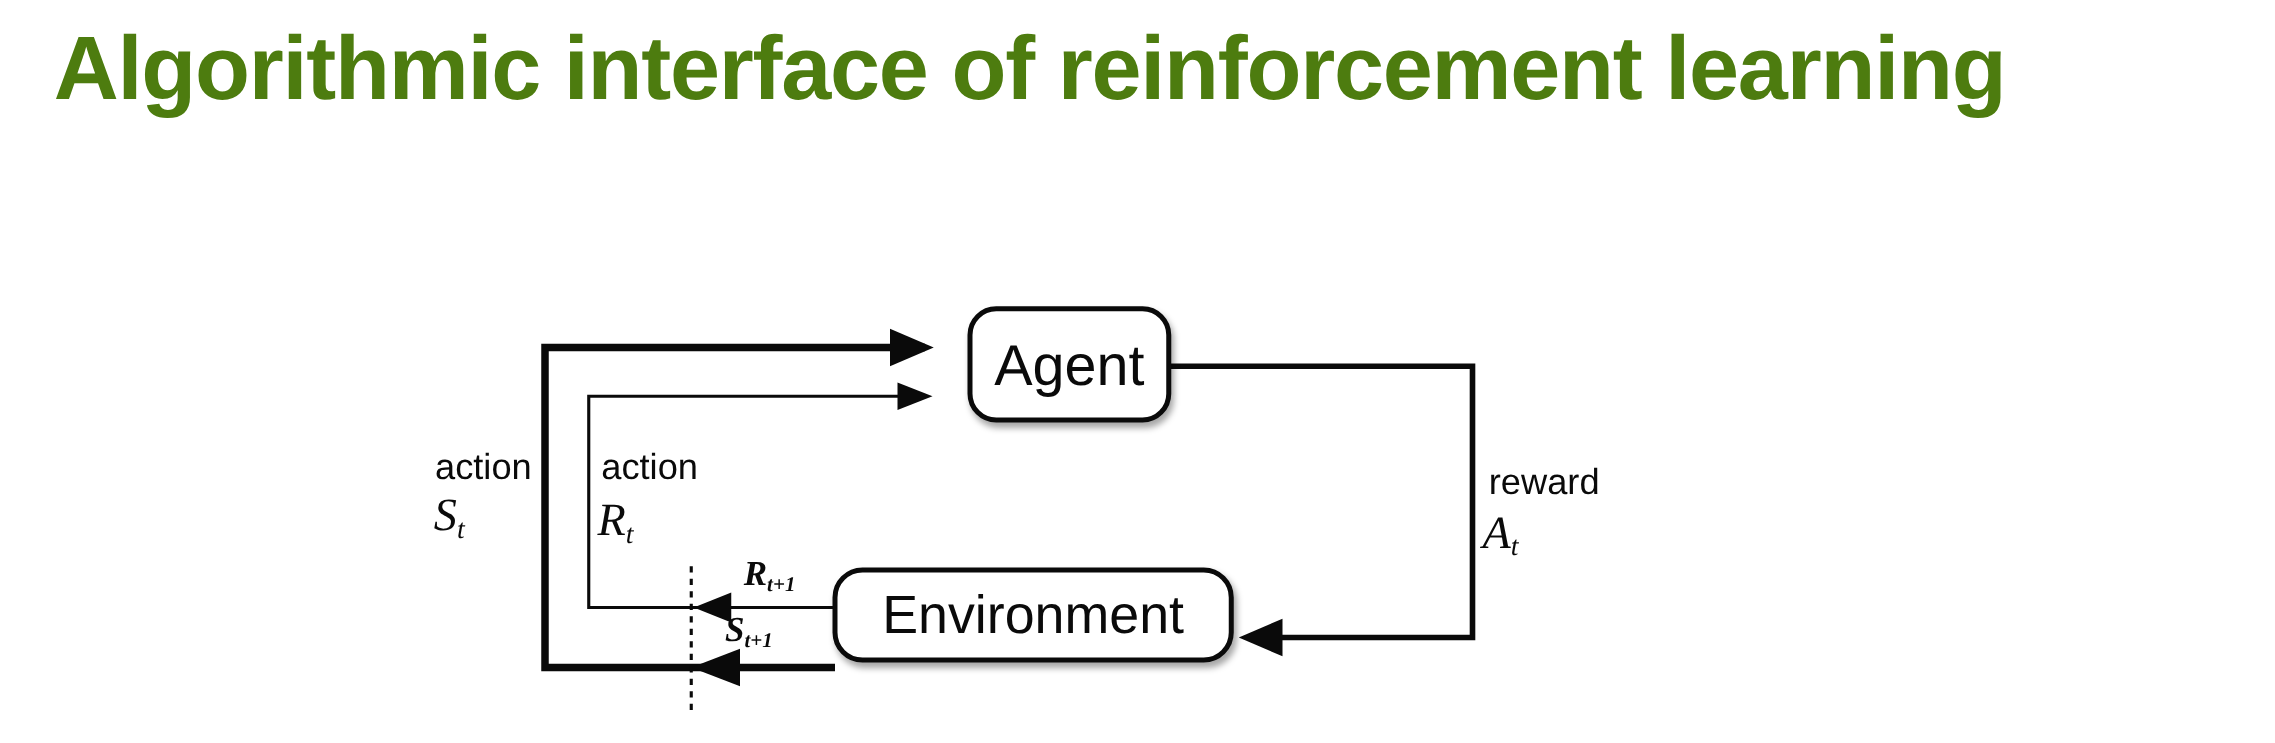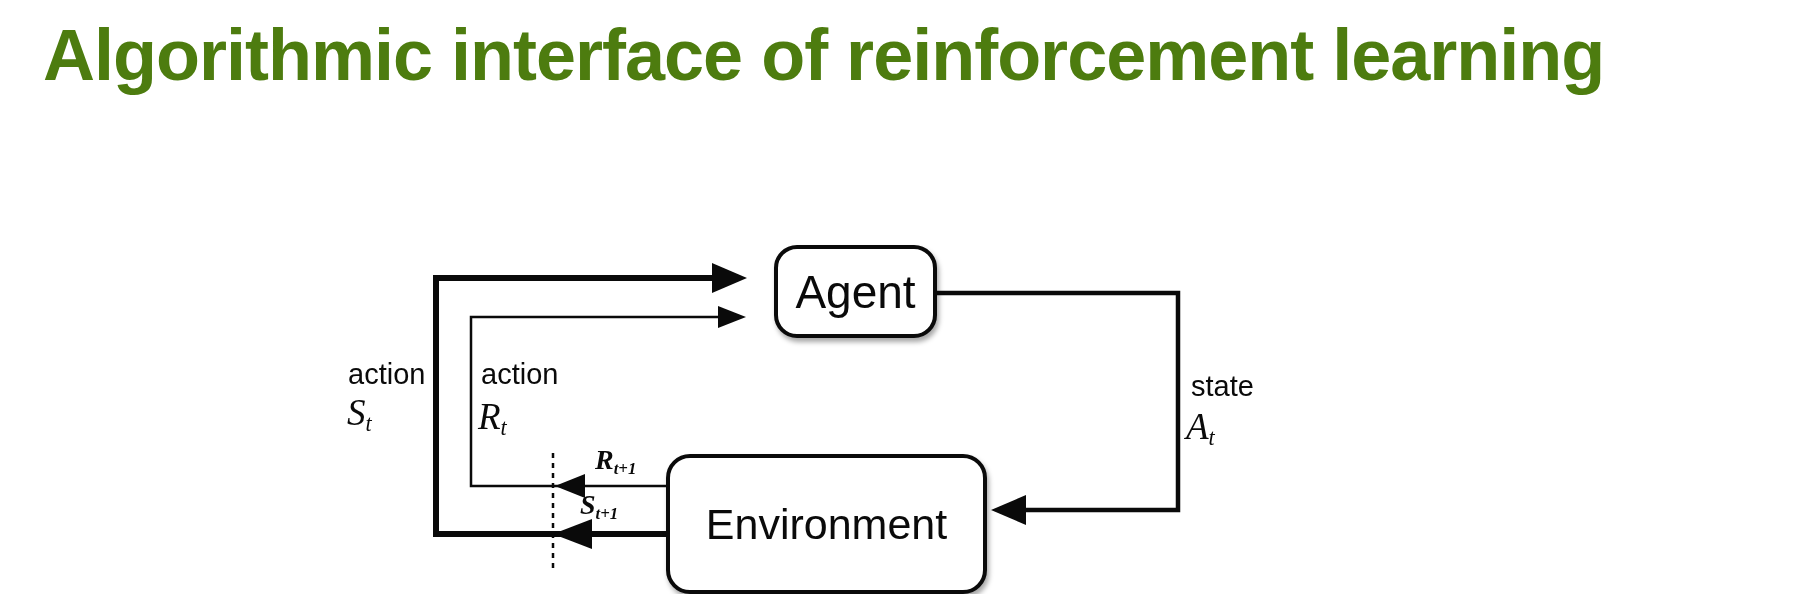--- a/index.html
+++ b/index.html
@@ -48,21 +48,21 @@
   }
   .box-agent {
     left: 745px; top: 245px;
     width: 163px; height: 93px;
     border-radius: 23px;
     font-size: 46px;
     margin-left: 29px;
   }
   .box-environment {
     left: 666px; top: 454px;
-    width: 321px; height: 140px;
+    width: 321px; height: 76px;
     border-radius: 24px;
     font-size: 43px;
     text-align: right;
   }
   .lbl {
     position: absolute;
     font-size: 29px;
     line-height: 1;
     white-space: nowrap;
   }
@@ -125,18 +125,18 @@
     <span>R</span><sub>t</sub>
   </div>
 
   <div class="math math-small" style="left:595px; top:446px;">
     <span>R</span><sub>t+1</sub>
   </div>
   <div class="math math-small" style="left:580px; top:491px;">
     <span>S</span><sub>t+1</sub>
   </div>
 
-  <div class="lbl" style="left:1191px; top:372px;">state</div>
+  <div class="lbl" style="left:1191px; top:372px;">reward</div>
   <div class="math" style="left:1186px; top:408px;">
     <span>A</span><sub>t</sub>
   </div>
 
 </div>
 
 </body></html>

